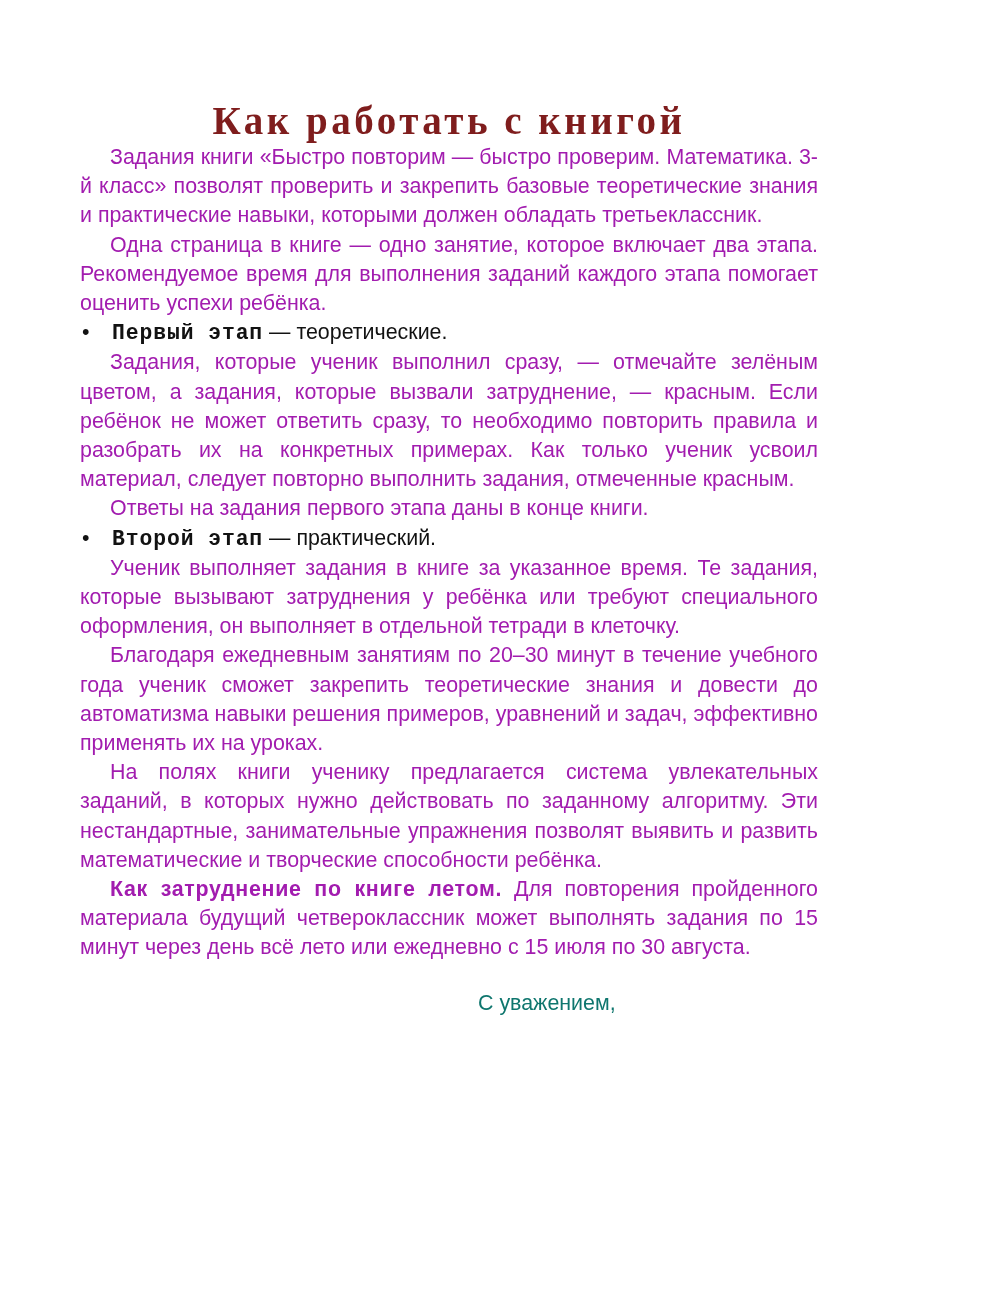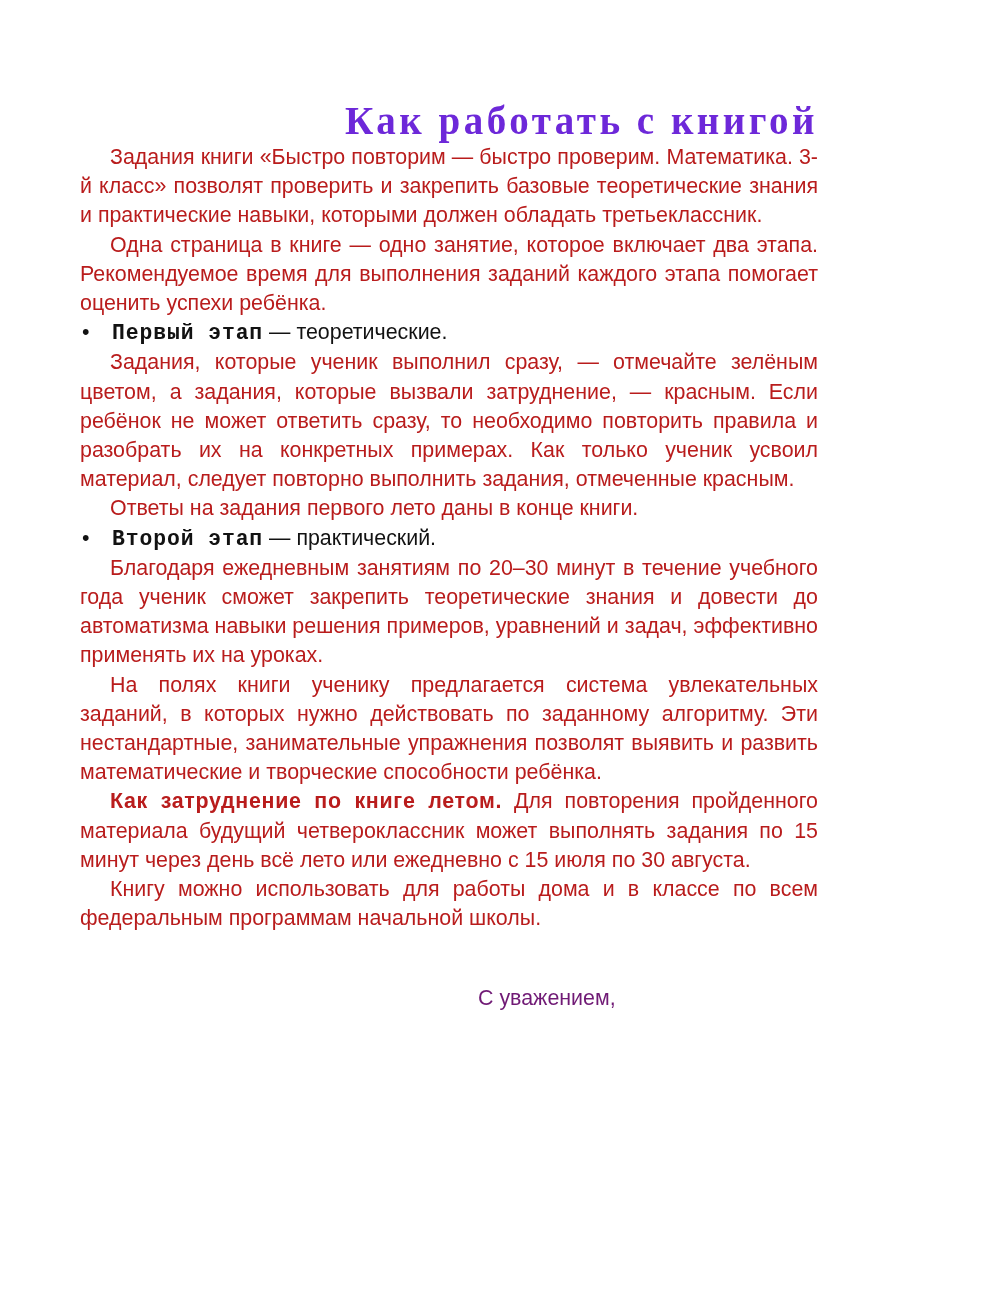--- a/index.html
+++ b/index.html
@@ -32,36 +32,36 @@
     width: 738px;
   }
 
   
   .page-title {
     font-family: "Liberation Serif", "DejaVu Serif", serif;
     font-weight: bold;
     font-size: 39px;
     line-height: 44px;
     letter-spacing: 3.5px;
-    text-align: right;
+    text-align: center;
     margin: 0;
     padding-top: 99px;
-    color: #6d28d9;
+    color: #7f1d1d;
     white-space: nowrap;
   }
 
   
   p.para {
     margin: 0;
     font-size: 21.4px;
     line-height: 29.2px;
     text-align: justify;
     text-justify: inter-word;
     text-indent: 30px;
-    color: #b91c1c;
+    color: #a21caf;
     hyphens: manual;
   }
 
   
 
   .first-para {
     margin-top: 17px;
   }
 
   .gap-before {
@@ -94,25 +94,25 @@
     font-weight: normal;
   }
 
   .lead-strong {
     font-weight: bold;
     letter-spacing: 0.7px;
   }
 
   
   .signature {
-    margin-top: 51px;
+    margin-top: 26px;
     padding-left: 398px;
     font-size: 21.4px;
     line-height: 29.2px;
-    color: #701a75;
+    color: #0f766e;
   }
   .sig-line { margin: 0; white-space: nowrap; }
   .sig-authors {
     margin: 0;
     font-style: italic;
     letter-spacing: 0.4px;
     white-space: nowrap;
   }
 </style>
 </head>
@@ -126,33 +126,33 @@
     <p class="para first-para">Задания книги «Быстро повторим — быстро проверим. Математика. 3-й класс» позволят проверить и закрепить базовые теоретические знания и практические навыки, которыми должен обладать третьеклассник.</p>
 
     <p class="para">Одна страница в книге — одно занятие, которое включает два этапа. Рекомендуемое время для выполнения заданий каждого этапа помогает оценить успехи ребёнка.</p>
 
     <div class="bullet-item">
       <span class="bullet-dot">•</span><span class="bullet-strong">Первый этап</span><span class="bullet-rest"> — теоретические.</span>
     </div>
 
     <p class="para">Задания, которые ученик выполнил сразу, — отмечайте зелёным цветом, а задания, которые вызвали затруднение, — красным. Если ребёнок не может ответить сразу, то необходимо повторить правила и разобрать их на конкретных примерах. Как только ученик усвоил материал, следует повторно выполнить задания, отмеченные красным.</p>
 
-    <p class="para">Ответы на задания первого лето даны в конце книги.</p>
+    <p class="para">Ответы на задания первого этапа даны в конце книги.</p>
 
     <div class="bullet-item">
       <span class="bullet-dot">•</span><span class="bullet-strong">Второй этап</span><span class="bullet-rest"> — практический.</span>
     </div>
 
+    <p class="para">Ученик выполняет задания в книге за указанное время. Те задания, которые вызывают затруднения у ребёнка или требуют специального оформления, он выполняет в отдельной тетради в клеточку.</p>
 
     <p class="para">Благодаря ежедневным занятиям по 20–30 минут в течение учебного года ученик сможет закрепить теоретические знания и довести до автоматизма навыки решения примеров, уравнений и задач, эффективно применять их на уроках.</p>
 
     <p class="para">На полях книги ученику предлагается система увлекательных заданий, в которых нужно действовать по заданному алгоритму. Эти нестандартные, занимательные упражнения позволят выявить и развить математические и творческие способности ребёнка.</p>
 
     <p class="para"><span class="lead-strong">Как затруднение по книге летом.</span><span> Для повторения пройденного материала будущий четвероклассник может выполнять задания по 15 минут через день всё лето или ежедневно с 15 июля по 30 августа.</span></p>
 
-    <p class="para gap-before">Книгу можно использовать для работы дома и в классе по всем федеральным программам начальной школы.</p>
 
     <div class="signature">
       <p class="sig-line">С  уважением,</p>
     </div>
 
   </div>
 </div>
 
 </body></html>

